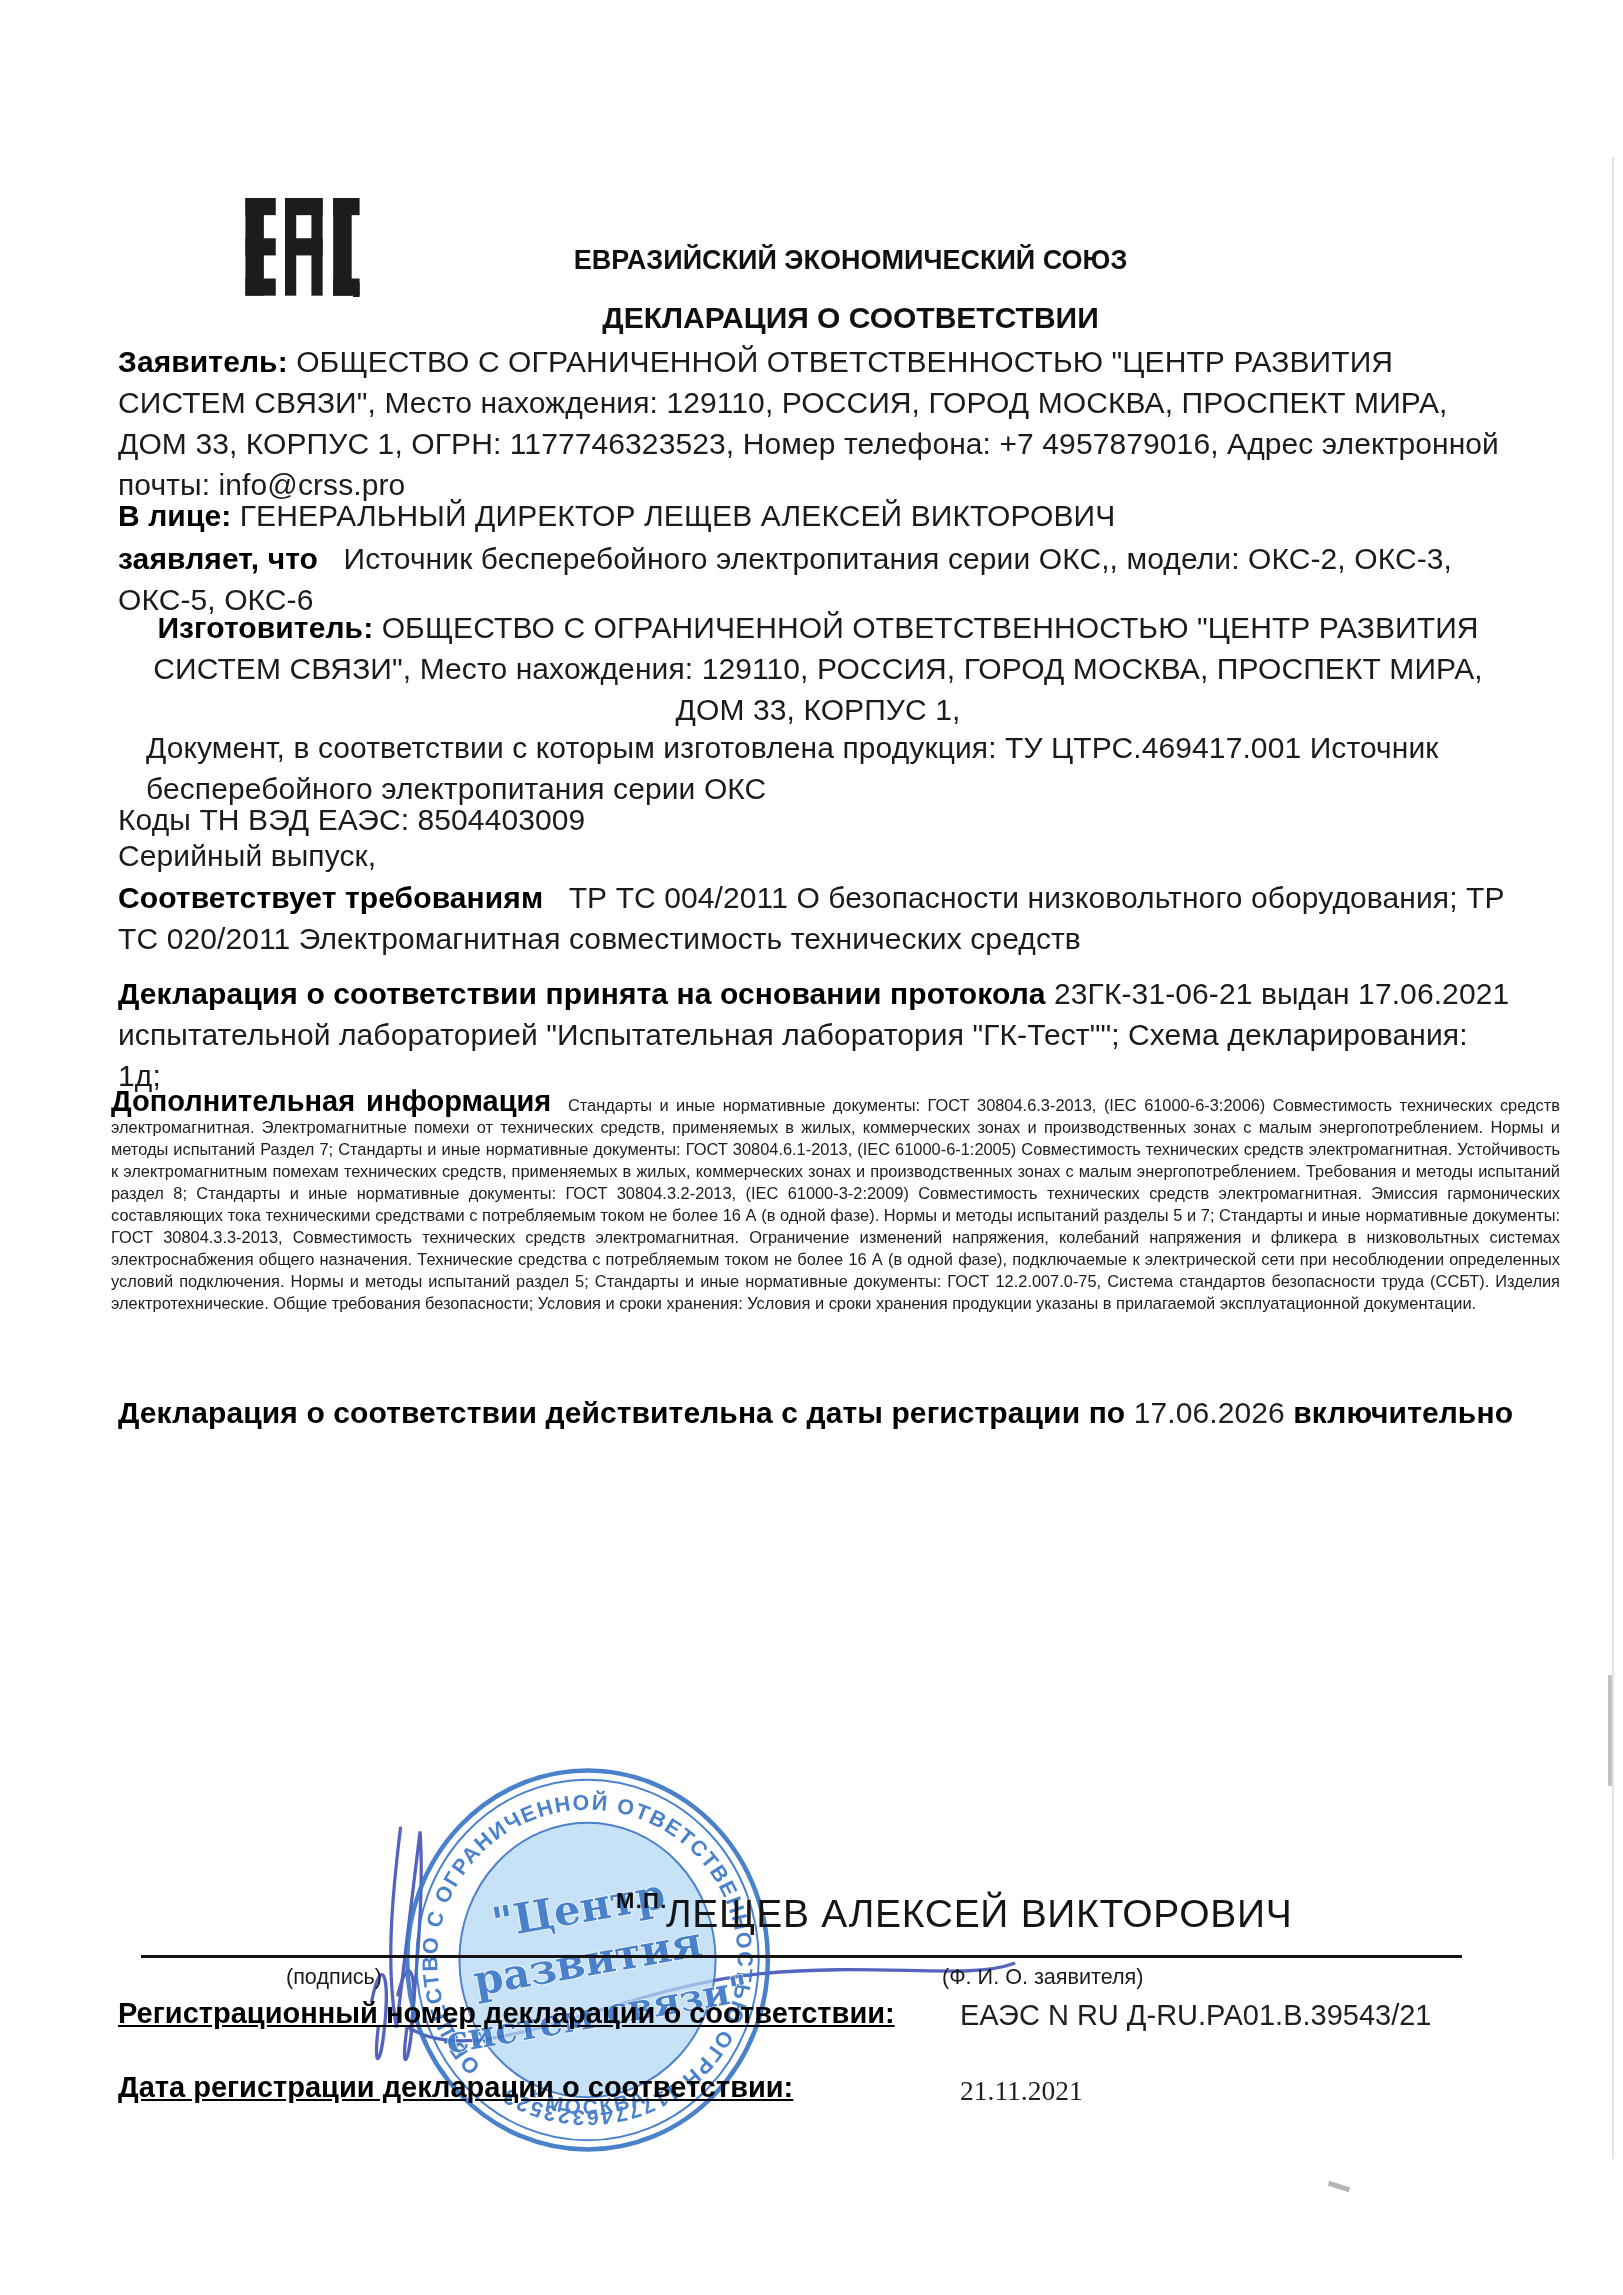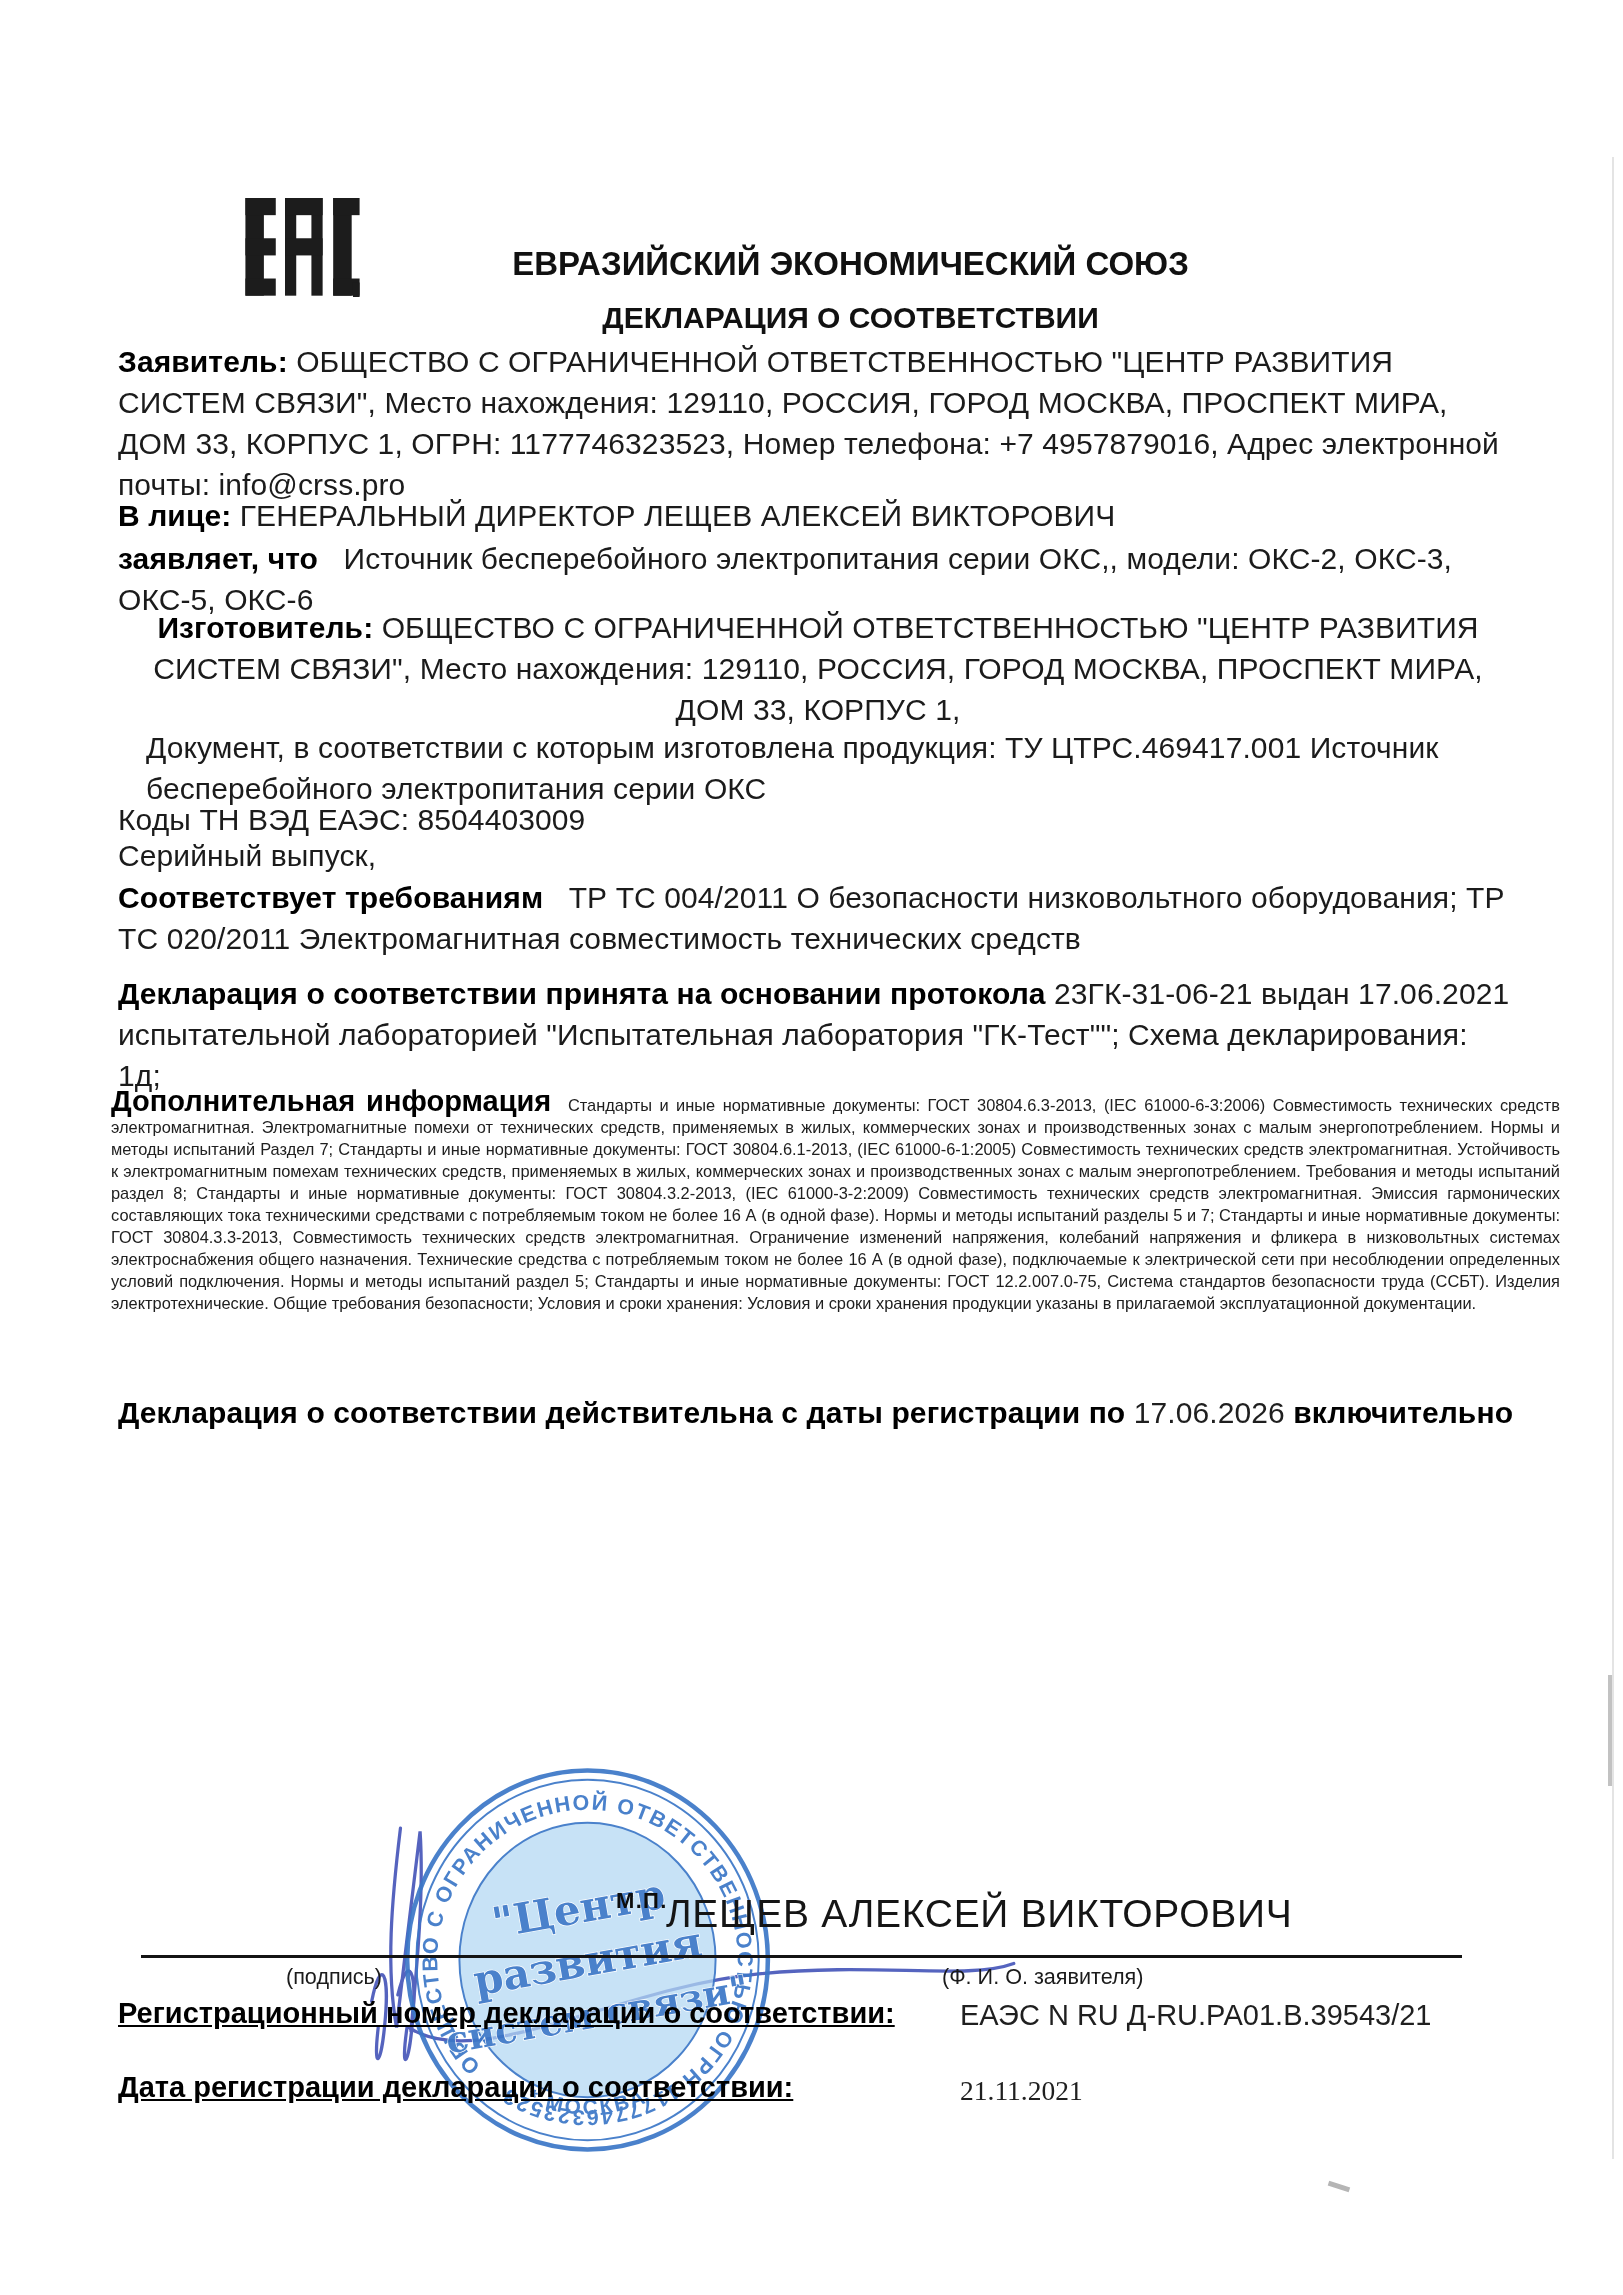--- a/index.html
+++ b/index.html
@@ -36,21 +36,21 @@
       <rect x="100" y="0" width="17" height="148"></rect>
       <rect x="60" y="0" width="57" height="26"></rect>
       <rect x="60" y="61" width="57" height="26"></rect>
       <rect x="133" y="0" width="28" height="148"></rect>
       <rect x="133" y="0" width="40" height="26"></rect>
       <rect x="133" y="122" width="40" height="26"></rect>
       <rect x="163" y="128" width="10" height="22"></rect>
     </g>
   </svg>
 
-  <div class="abs title" style="top:245px;font-size:33px;">ЕВРАЗИЙСКИЙ ЭКОНОМИЧЕСКИЙ СОЮЗ</div>
+  <div class="abs title" style="top:245px;font-size:27px;">ЕВРАЗИЙСКИЙ ЭКОНОМИЧЕСКИЙ СОЮЗ</div>
   <div class="abs title" style="top:301px;font-size:30px;">ДЕКЛАРАЦИЯ О СООТВЕТСТВИИ</div>
 
   <div class="abs body-par" style="top:341px;">
     <span class="lead">Заявитель:</span>
     <span>ОБЩЕСТВО С ОГРАНИЧЕННОЙ ОТВЕТСТВЕННОСТЬЮ "ЦЕНТР РАЗВИТИЯ СИСТЕМ СВЯЗИ", Место нахождения: 129110, РОССИЯ, ГОРОД МОСКВА, ПРОСПЕКТ МИРА, ДОМ 33, КОРПУС 1, ОГРН: 1177746323523, Номер телефона: +7 4957879016, Адрес электронной почты: info@crss.pro</span>
   </div>
 
   <div class="abs body-par" style="top:495px;">
     <span class="lead">В лице:</span>
     <span>ГЕНЕРАЛЬНЫЙ ДИРЕКТОР ЛЕЩЕВ АЛЕКСЕЙ ВИКТОРОВИЧ</span>

